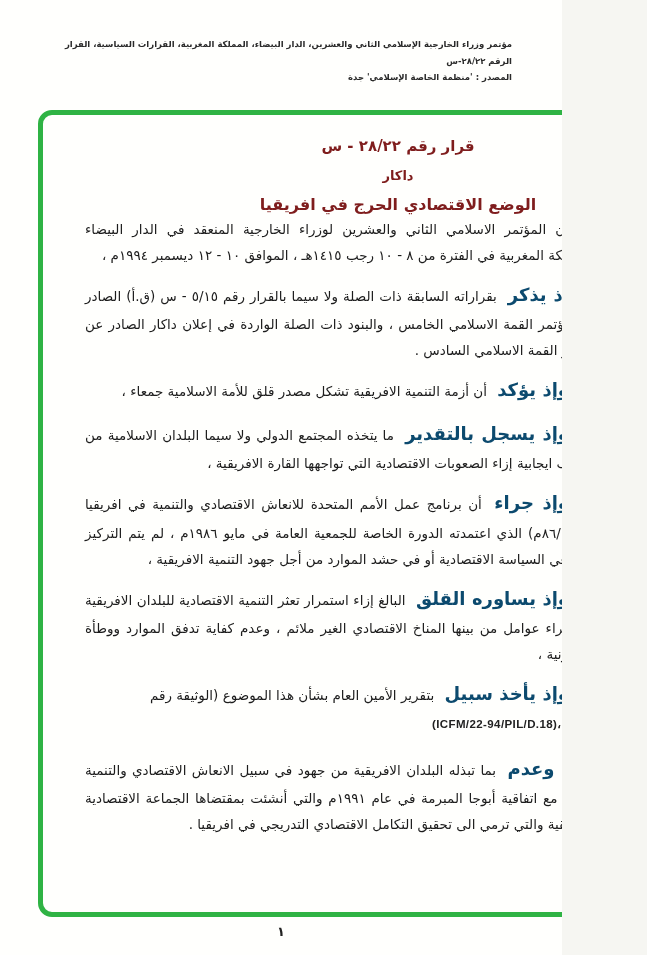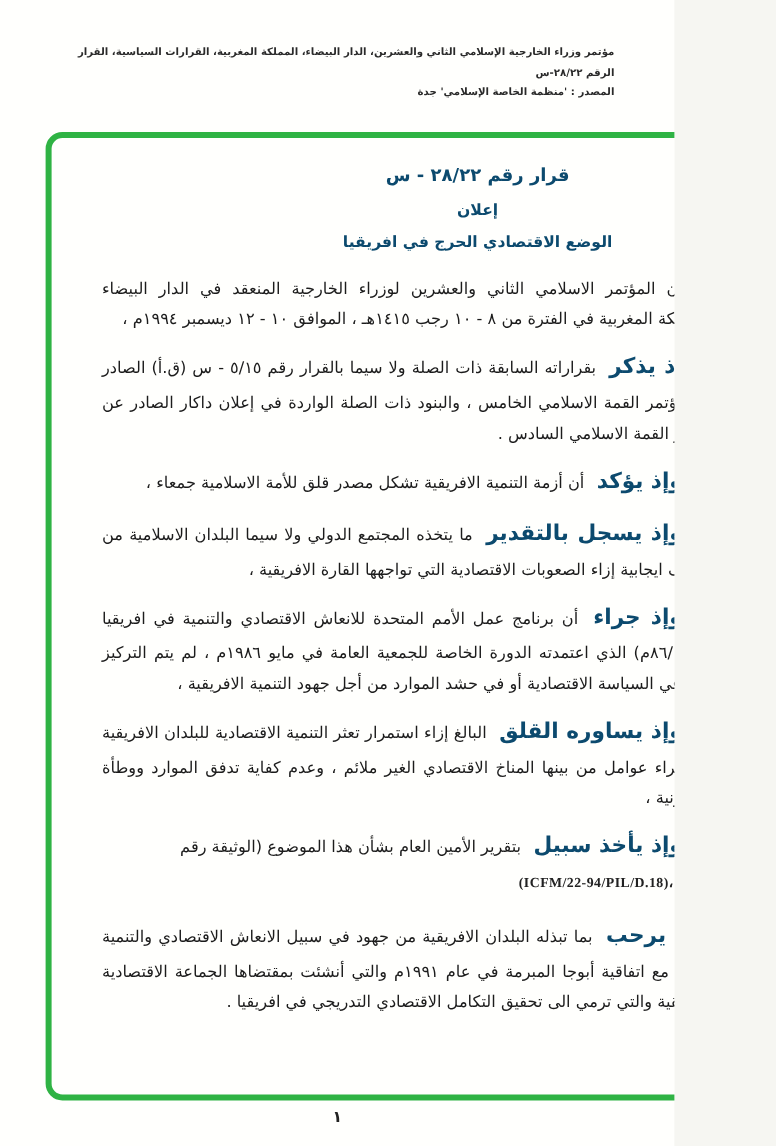--- a/index.html
+++ b/index.html
@@ -37,47 +37,46 @@
     top: 0; right: 0; bottom: 0; left: 0;
     padding: 20px 24px 8px 30px;
     direction: rtl;
     color: #1b1b1b;
     overflow: hidden;
   }
   .title-block {
     text-align: center;
     padding-left: 128px;
     font-weight: 700;
-    color: #0c4a6e;
+    color: #7f1d1d;
     line-height: 1.5;
-    margin-bottom: 16px;
   }
   .t1 { font-size: 15px; margin-bottom: 8px; }
   .t2 { font-size: 13px; margin-bottom: 8px; }
-  .t3 { font-size: 13px; }
+  .t3 { font-size: 16px; }
   .para {
     font-size: 13.5px;
     line-height: 1.92;
     text-align: justify;
     margin: 0 0 9px 12px;
     color: #1c1c1c;
   }
   .indent { text-indent: 26px; }
   .lead {
     font-weight: 700;
     font-size: 18px;
     margin-left: 6px;
     color: #0c4a6e;
   }
   .doc-ref {
     display: block;
     direction: ltr;
     text-align: right;
     padding-right: 34px;
-    font-family: Liberation Serif, serif;
+    font-family: Liberation Sans, sans-serif;
     font-weight: 700;
     font-size: 11.5px;
     letter-spacing: 0.4px;
     color: #222;
     margin-top: 2px;
   }
   .numbered { text-indent: 0; margin-top: 16px; }
   .num {
     font-weight: 700;
     font-size: 14.5px;
@@ -102,21 +101,21 @@
   <div class="doc-header" lang="ar" dir="rtl">
     <div class="hline">مؤتمر وزراء الخارجية الإسلامي الثاني والعشرين، الدار البيضاء، المملكة المغربية، القرارات السياسية، القرار الرقم ٢٨/٢٢-س</div>
     <div class="hline">المصدر : 'منظمة الخاصة الإسلامي' جدة</div>
   </div>
 
   <div class="frame" style="border-color: rgb(47, 179, 68);">
     <div class="content" lang="ar" dir="rtl">
 
       <div class="title-block">
         <div class="t1">قرار رقم ٢٨/٢٢ - س</div>
-        <div class="t2">إعلان</div>
+        <div class="t2">داكار</div>
         <div class="t3">الوضع الاقتصادي الحرج في افريقيا</div>
       </div>
 
       <p class="para indent">
         <span class="body">إن المؤتمر الاسلامي الثاني والعشرين لوزراء الخارجية المنعقد في الدار البيضاء بالمملكة المغربية في الفترة من ٨ - ١٠ رجب ١٤١٥هـ ، الموافق ١٠ - ١٢ ديسمبر ١٩٩٤م ،</span>
       </p>
 
       <p class="para indent">
         <span class="lead">إذ يذكر</span>
         <span class="body">بقراراته السابقة ذات الصلة ولا سيما بالقرار رقم ٥/١٥ - س (ق.أ) الصادر عن مؤتمر القمة الاسلامي الخامس ، والبنود ذات الصلة الواردة في إعلان داكار الصادر عن مؤتمر القمة الاسلامي السادس .</span>
@@ -144,21 +143,21 @@
 
 
       <p class="para indent">
         <span class="lead">وإذ يأخذ سبيل</span>
         <span class="body">بتقرير الأمين العام بشأن هذا الموضوع (الوثيقة رقم</span>
         <span class="doc-ref" dir="ltr">(ICFM/22-94/PIL/D.18)،</span>
       </p>
 
       <p class="para numbered">
         <span class="num">١ -</span>
-        <span class="lead">يرحب</span>
+        <span class="lead">وعدم</span>
         <span class="body">بما تبذله البلدان الافريقية من جهود في سبيل الانعاش الاقتصادي والتنمية تمشيا مع اتفاقية أبوجا المبرمة في عام ١٩٩١م والتي أنشئت بمقتضاها الجماعة الاقتصادية الافريقية والتي ترمي الى تحقيق التكامل الاقتصادي التدريجي في افريقيا .</span>
       </p>
 
     </div>
   </div>
 
   <div class="page-number">١</div>
 
 </div>
 

